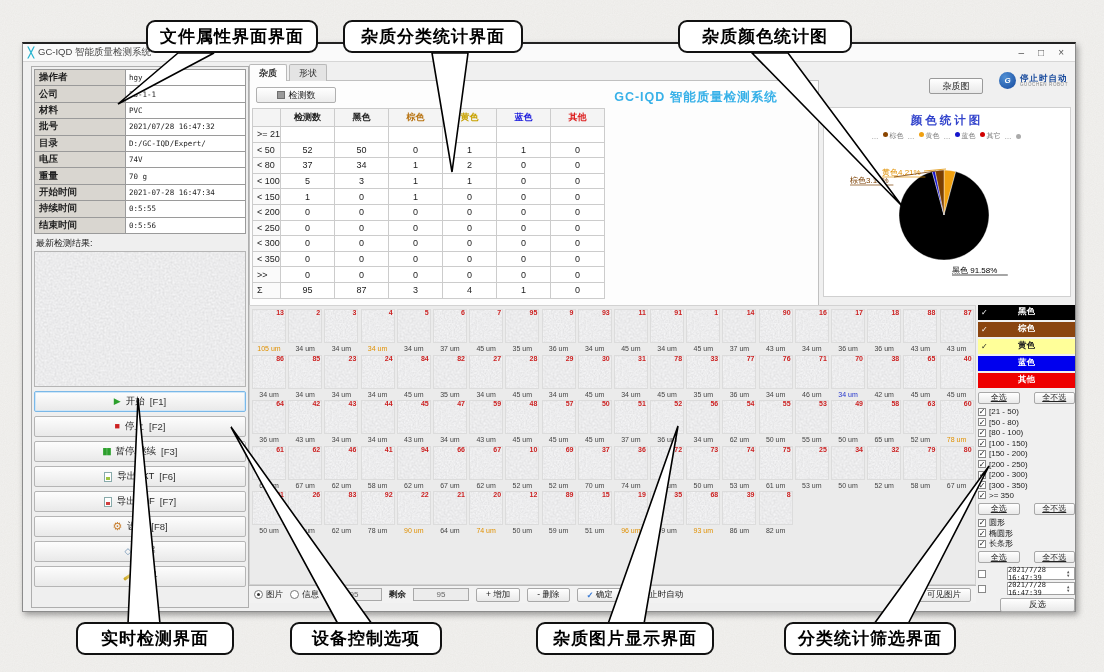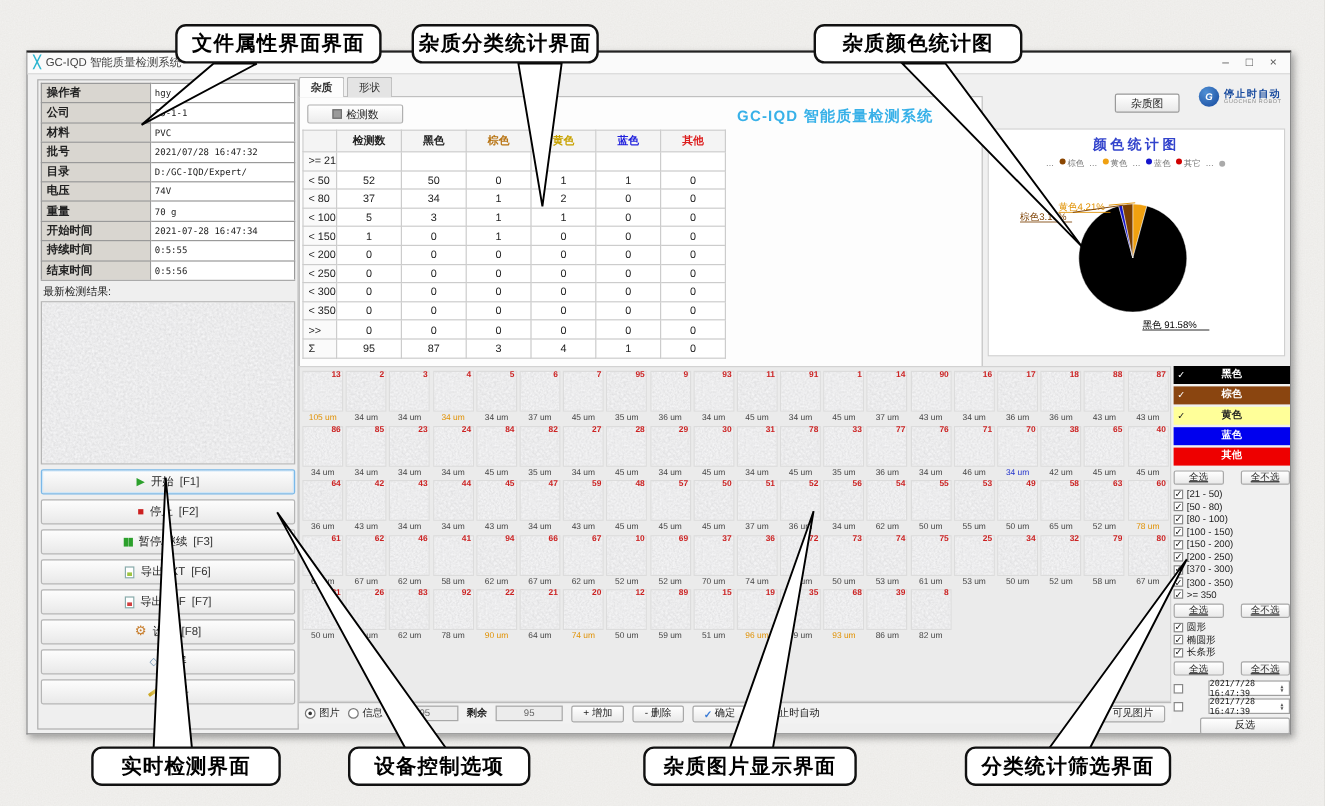--- a/index.html
+++ b/index.html
@@ -1133,21 +1133,21 @@
         <div class="chkrow">
           <span class="cbx">✓</span>
           <span>[150 - 200)</span>
         </div>
         <div class="chkrow">
           <span class="cbx">✓</span>
           <span>[200 - 250)</span>
         </div>
         <div class="chkrow">
           <span class="cbx">✓</span>
-          <span>[370 - 300)</span>
+          <span>[200 - 300)</span>
         </div>
         <div class="chkrow">
           <span class="cbx">✓</span>
           <span>[300 - 350)</span>
         </div>
         <div class="chkrow">
           <span class="cbx">✓</span>
           <span>&gt;= 350</span>
         </div>
         <div class="btnrow">
@@ -1211,19 +1211,19 @@
       <polygon points="178,53 118,104 214,53" fill="#ffffff" stroke="#000" stroke-width="1.6"></polygon>
       <polygon points="432,53 452,172 468,53" fill="#ffffff" stroke="#000" stroke-width="1.6"></polygon>
       <polygon points="752,53 902,206 788,53" fill="#ffffff" stroke="#000" stroke-width="1.6"></polygon>
       <polygon points="128,624 138,398 160,624" fill="#ffffff" stroke="#000" stroke-width="1.6"></polygon>
       <polygon points="338,624 231,427 372,624" fill="#ffffff" stroke="#000" stroke-width="1.6"></polygon>
       <polygon points="608,624 678,426 644,624" fill="#ffffff" stroke="#000" stroke-width="1.6"></polygon>
       <polygon points="874,624 989,466 908,624" fill="#ffffff" stroke="#000" stroke-width="1.6"></polygon>
     </svg>
 
 <div class="bubble" style="left: 146px; top: 20px; width: 172px;">文件属性界面界面</div>
-    <div class="bubble" style="left: 343px; top: 20px; width: 156px;">杂质分类统计界面</div>
+    <div class="bubble" style="left: 343px; top: 20px; width: 180px;">杂质分类统计界面</div>
     <div class="bubble" style="left: 678px; top: 20px; width: 174px;">杂质颜色统计图</div>
     <div class="bubble" style="left: 76px; top: 622px; width: 158px;">实时检测界面</div>
     <div class="bubble" style="left: 290px; top: 622px; width: 152px;">设备控制选项</div>
     <div class="bubble" style="left: 536px; top: 622px; width: 178px;">杂质图片显示界面</div>
-    <div class="bubble" style="left: 804px; top: 622px; width: 172px;">分类统计筛选界面</div>
+    <div class="bubble" style="left: 784px; top: 622px; width: 172px;">分类统计筛选界面</div>
   </div>
 
 </body></html>

